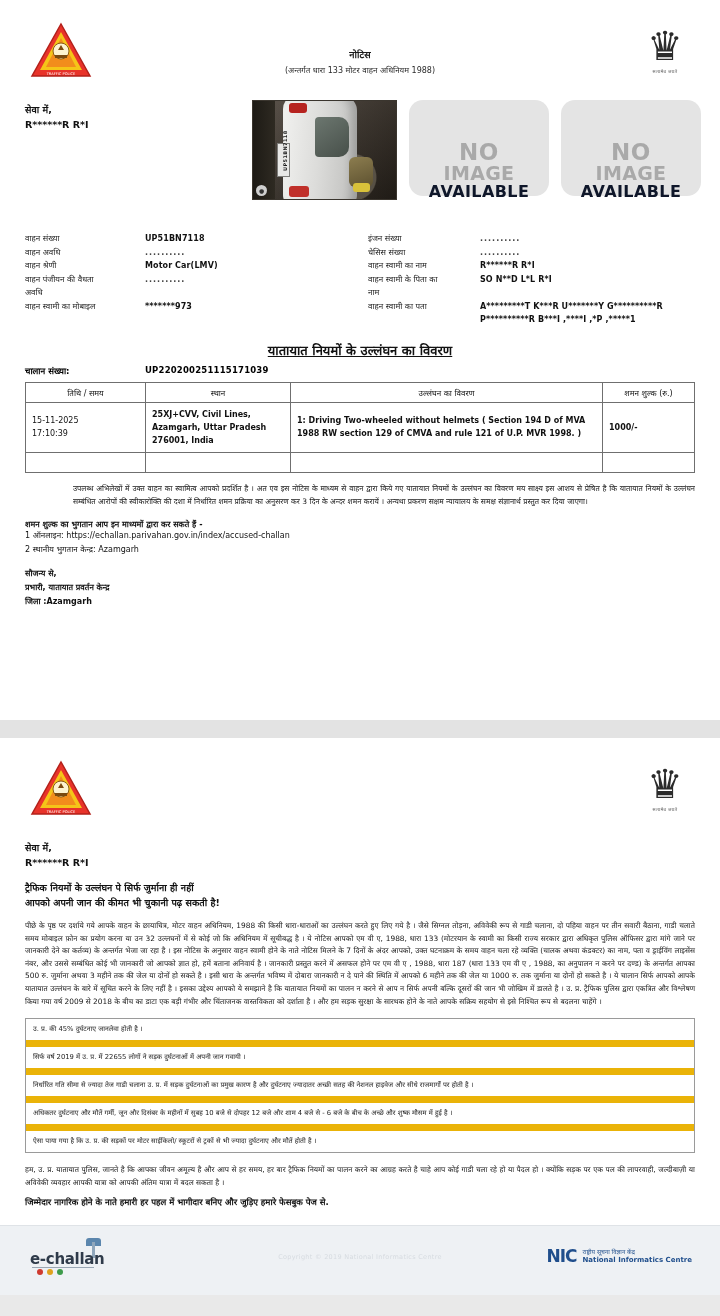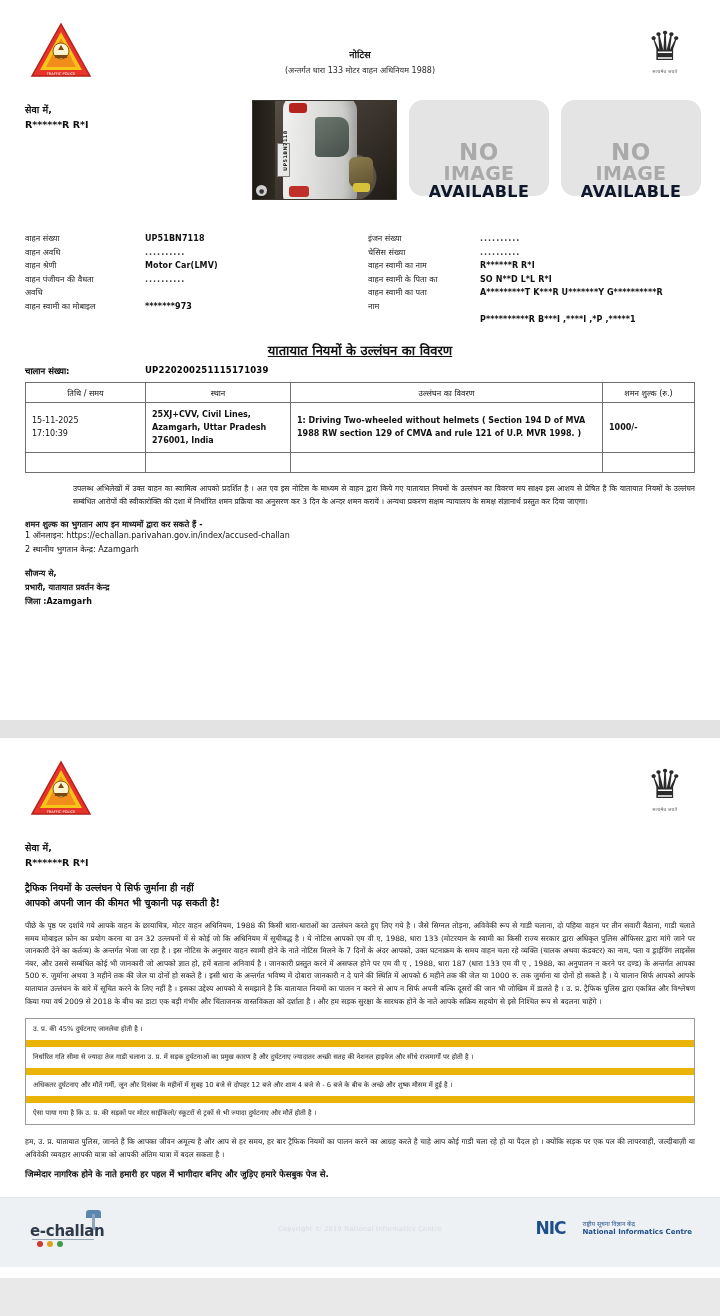--- a/index.html
+++ b/index.html
@@ -216,21 +216,21 @@
   .ec-lights i { width: 6px; height: 6px; border-radius: 50%; display: block; }
   .ec-underline {
     position: absolute; left: 2px; top: 27px; width: 62px; height: 1.5px; background: #9aa7b4;
   }
   .footer-copy {
     position: absolute; left: 0; right: 0; top: 27px;
     text-align: center; font-size: 6.5px; color: #d6dbe0; letter-spacing: .3px;
   }
   .nic-logo {
     position: absolute; right: 28px; top: 20px;
-    display: flex; align-items: center; gap: 17px;
+    display: flex; align-items: center; gap: 6px;
   }
   .nic-mark {
     font-size: 17px; font-weight: bold; color: #1f4e8c;
     letter-spacing: -1px; font-family: "DejaVu Sans", sans-serif;
   }
   .nic-txt { line-height: 9px; }
   .nic-txt .n1 { font-size: 6px; color: #1f4e8c; }
   .nic-txt .n2 { font-size: 7px; color: #1f4e8c; font-weight: bold; }
 </style>
 </head>
@@ -331,26 +331,26 @@
         </div>
         <div class="vrow">
           <div class="vlabel wide">वाहन स्वामी का नाम</div>
           <div class="vval">R******R R*I</div>
         </div>
         <div class="vrow">
           <div class="vlabel wide">वाहन स्वामी के पिता का</div>
           <div class="vval">SO N**D L*L R*I</div>
         </div>
         <div class="vrow">
+          <div class="vlabel wide">नाम</div>
+          <div class="vval"></div>
+        </div>
+        <div class="vrow">
           <div class="vlabel wide">वाहन स्वामी का पता</div>
           <div class="vval">A*********T K***R U*******Y G**********R</div>
-        </div>
-        <div class="vrow">
-          <div class="vlabel wide">नाम</div>
-          <div class="vval"></div>
         </div>
         <div class="vrow">
           <div class="vlabel wide"></div>
           <div class="vval">P**********R B***I ,****I ,*P ,*****1</div>
         </div>
       </div>
   </div>
 
   <div class="sec-title">यातायात नियमों के उल्लंघन का विवरण</div>
 
@@ -427,20 +427,21 @@
 
   <div class="warn-head">
     <div>ट्रैफिक नियमों के उल्लंघन पे सिर्फ जुर्माना ही नहीं</div>
     <div>आपको अपनी जान की कीमत भी चुकानी पढ़ सकती है!</div>
   </div>
 
   <div class="p2-body">पीछे के पृष्ठ पर दर्शाये गये आपके वाहन के छायाचित्र, मोटर वाहन अधिनियम, 1988 की किसी धारा-धाराओं का उल्लंघन करते हुए लिए गये है । जैसे सिग्नल तोड़ना, अविवेकी रूप से गाडी चलाना, दो पहिया वाहन पर तीन सवारी बैठाना, गाडी चलाते समय मोबाइल फ़ोन का प्रयोग करना या उन 32 उल्लघनों में से कोई जो कि अधिनियम में सूचीबद्ध है । ये नोटिस आपको एम वी ए, 1988, धारा 133 (मोटरयान के स्वामी का किसी राज्य सरकार द्वारा अधिकृत पुलिस ऑफिसर द्वारा मांगे जाने पर जानकारी देने का कर्तव्य) के अन्तर्गत भेजा जा रहा है । इस नोटिस के अनुसार वाहन स्वामी होने के नाते नोटिस मिलने के 7 दिनों के अंदर आपको, उक्त घटनाक्रम के समय वाहन चला रहे व्यक्ति (चालक अथवा कंडक्टर) का नाम, पता व ड्राईविंग लाइसेंस नंबर, और उससे सम्बंधित कोई भी जानकारी जो आपको ज्ञात हो, हमें बताना अनिवार्य है । जानकारी प्रस्तुत करने में असफल होने पर एम वी ए , 1988, धारा 187 (धारा 133 एम वी ए , 1988, का अनुपालन न करने पर दण्ड) के अन्तर्गत आपका 500 रु. जुर्माना अथवा 3 महीने तक की जेल या दोनों हो सकते है । इसी धारा के अन्तर्गत भविष्य में दोबारा जानकारी न दे पाने की स्थिति में आपको 6 महीने तक की जेल या 1000 रु. तक जुर्माना या दोनों हो सकते है । ये चालान सिर्फ आपको आपके यातायात उल्लंघन के बारे में सूचित करने के लिए नहीं है । इसका उद्देश्य आपको ये समझाने है कि यातायात नियमों का पालन न करने से आप न सिर्फ अपनी बल्कि दूसरों की जान भी जोखिम में डालते है । उ. प्र. ट्रैफिक पुलिस द्वारा एकत्रित और विश्लेषण किया गया वर्ष 2009 से 2018 के बीच का डाटा एक बड़ी गंभीर और चिंताजनक वास्तविकता को दर्शाता है । और हम सड़क सुरक्षा के सारथक होने के नाते आपके सक्रिय सहयोग से इसे निश्चित रूप से बदलना चाहेंगे ।</div>
 
   <div class="stat-box">
       <div class="stat-row">उ. प्र. की 45% दुर्घटनाए जानलेवा होती है ।</div>
+      <div class="stat-row">सिर्फ वर्ष 2019 में उ. प्र. में 22655 लोगों ने सड़क दुर्घटनाओं में अपनी जान गवायी ।</div>
       <div class="stat-row">निर्धारित गति सीमा से ज्यादा तेज गाडी चलाना उ. प्र. में सड़क दुर्घटनाओं का प्रमुख कारण है और दुर्घटनाए ज्यादातर अच्छी सतह की नेशनल हाइवेज और सीधे राजमार्गों पर होती है ।</div>
       <div class="stat-row">अधिकतर दुर्घटनाए और मौतें गर्मी, जून और दिसंबर के महीनों में सुबह 10 बजे से दोपहर 12 बजे और शाम 4 बजे से - 6 बजे के बीच के अच्छे और शुष्क मौसम में हुई है ।</div>
       <div class="stat-row">ऐसा पाया गया है कि उ. प्र. की सड़कों पर मोटर साईकिलो/ स्कूटरों से ट्रकों से भी ज्यादा दुर्घटनाए और मौतें होती है ।</div>
     </div>
 
   <div class="closing">हम, उ. प्र. यातायात पुलिस, जानते है कि आपका जीवन अमूल्य है और आप से हर समय, हर बार ट्रैफिक नियमों का पालन करने का आग्रह करते है चाहे आप कोई गाडी चला रहे हो या पैदल हो । क्योंकि सड़क पर एक पल की लापरवाही, जल्दीबाज़ी या अविवेकी व्यवहार आपकी यात्रा को आपकी अंतिम यात्रा में बदल सकता है ।</div>
   <div class="closing-bold">जिम्मेदार नागरिक होने के नाते हमारी हर पहल में भागीदार बनिए और जुड़िए हमारे फेसबुक पेज से.</div>
 
   <div class="footer">
     <div class="echallan-logo">

